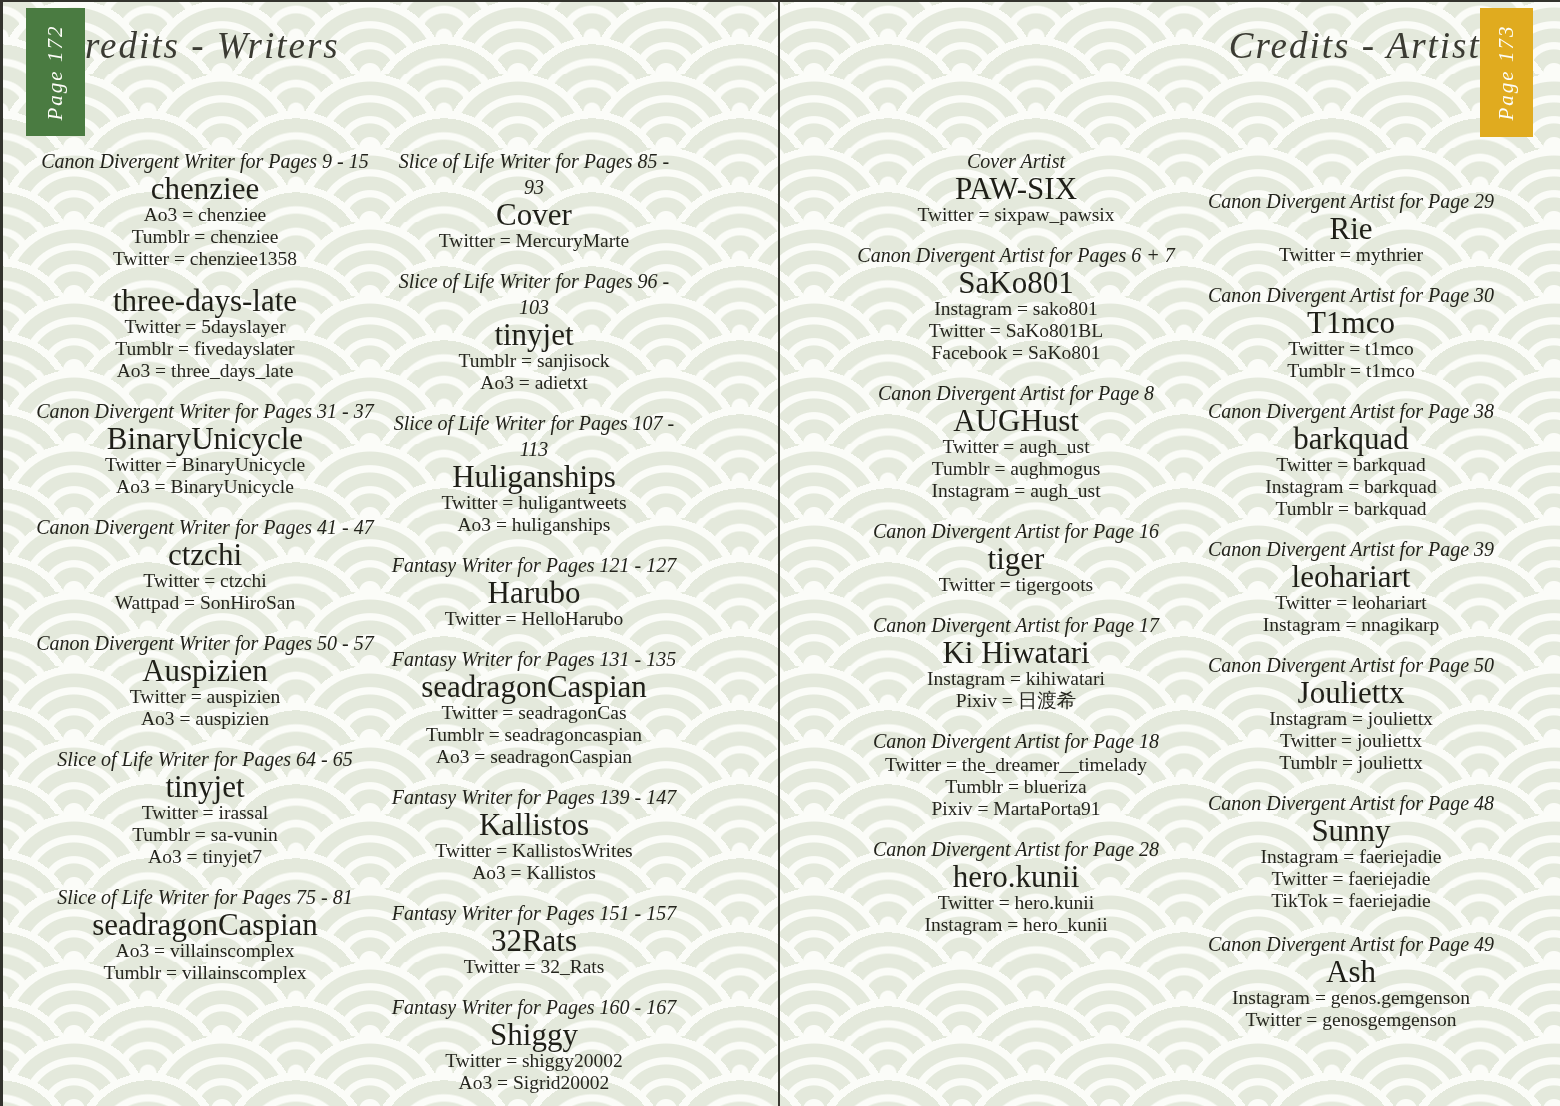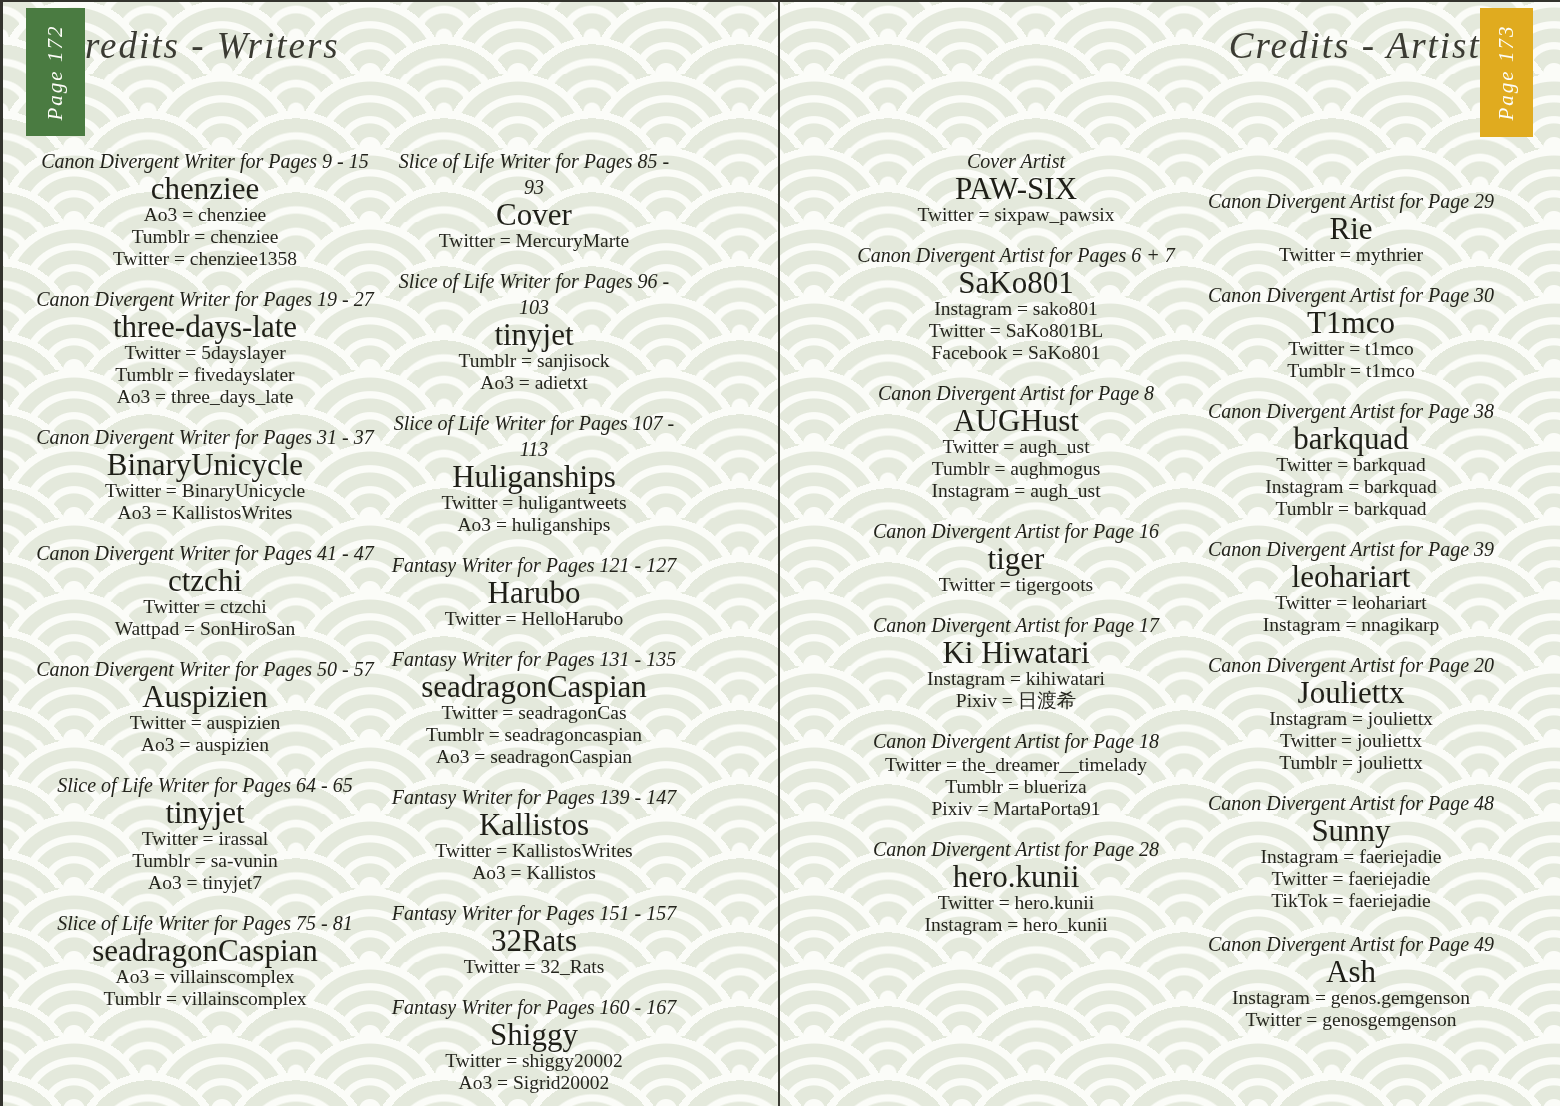--- a/index.html
+++ b/index.html
@@ -69,32 +69,31 @@
   <div class="col" id="p0c0">
   <div class="entry">
     <div class="role">Canon Divergent Writer for Pages 9 - 15</div>
     <div class="cname">chenziee</div>
   <div class="handle">Ao3 = chenziee</div>
         <div class="handle">Tumblr = chenziee</div>
         <div class="handle">Twitter = chenziee1358</div>
       </div>
 
   <div class="entry">
-    <div class="role">Canon Divergent Writer for Pages 19 - 27</div>
     <div class="cname">three-days-late</div>
   <div class="handle">Twitter = 5dayslayer</div>
         <div class="handle">Tumblr = fivedayslater</div>
         <div class="handle">Ao3 = three_days_late</div>
       </div>
 
   <div class="entry">
     <div class="role">Canon Divergent Writer for Pages 31 - 37</div>
     <div class="cname">BinaryUnicycle</div>
   <div class="handle">Twitter = BinaryUnicycle</div>
-        <div class="handle">Ao3 = KallistosWrites</div>
+        <div class="handle">Ao3 = BinaryUnicycle</div>
       </div>
 
   <div class="entry">
     <div class="role">Canon Divergent Writer for Pages 41 - 47</div>
     <div class="cname">ctzchi</div>
   <div class="handle">Twitter = ctzchi</div>
         <div class="handle">Wattpad = SonHiroSan</div>
       </div>
 
   <div class="entry">
@@ -255,21 +254,21 @@
       </div>
 
   <div class="entry">
     <div class="role">Canon Divergent Artist for Page 39</div>
     <div class="cname">leohariart</div>
   <div class="handle">Twitter = leohariart</div>
         <div class="handle">Instagram = nnagikarp</div>
       </div>
 
   <div class="entry">
-    <div class="role">Canon Divergent Artist for Page 20</div>
+    <div class="role">Canon Divergent Artist for Page 50</div>
     <div class="cname">Jouliettx</div>
   <div class="handle">Instagram = jouliettx</div>
         <div class="handle">Twitter = jouliettx</div>
         <div class="handle">Tumblr = jouliettx</div>
       </div>
 
   <div class="entry">
     <div class="role">Canon Divergent Artist for Page 48</div>
     <div class="cname">Sunny</div>
   <div class="handle">Instagram = faeriejadie</div>

